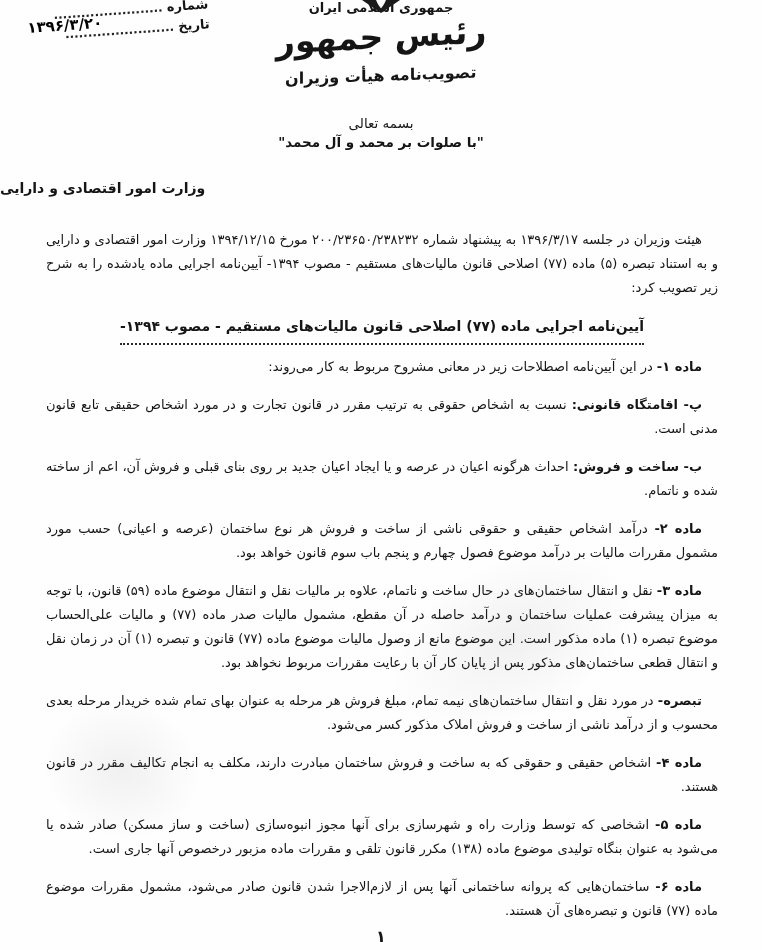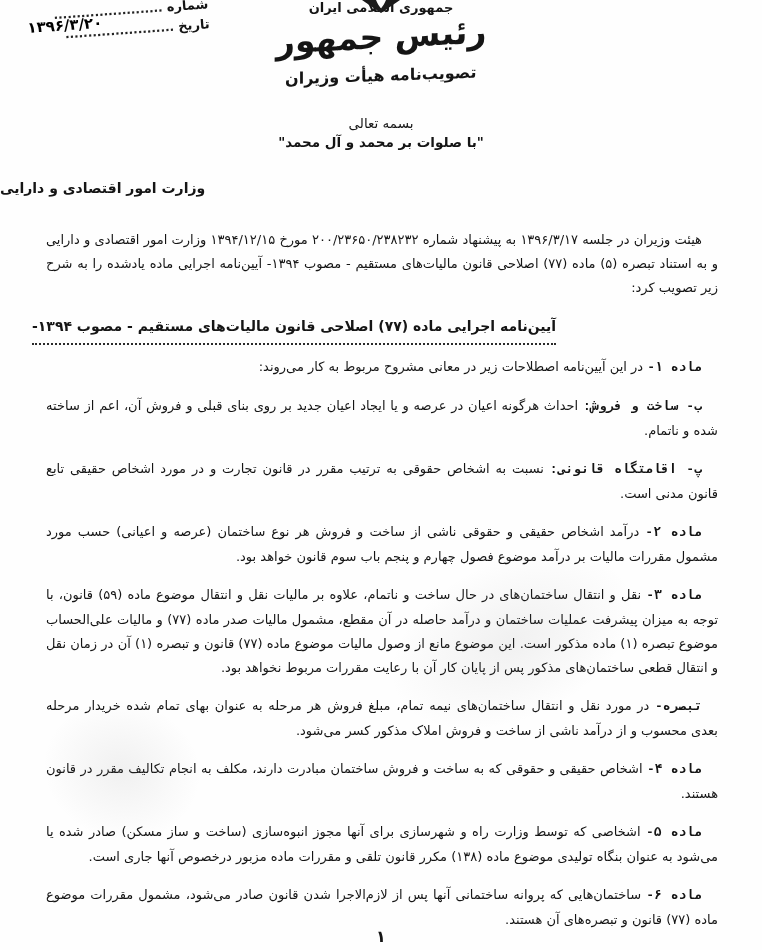--- a/index.html
+++ b/index.html
@@ -57,23 +57,23 @@
   
   .content { padding: 18px 30px 0 32px; }
   .para {
     margin: 14px;
     font-size: 13px;
     line-height: 24px;
     text-align: justify;
     text-indent: 16px;
   }
   .para + .para { margin-top: 2px; }
-  .para .lead { font-weight: bold; font-family: Liberation Mono, monospace; }
+  .para .lead { font-weight: bold; }
 
-  .doc-title { text-align: left; margin: 24px 0 10px; text-indent: 0; }
+  .doc-title { text-align: center; margin: 24px 0 10px; text-indent: 0; }
   .doc-title span {
     display: inline-block;
     font-size: 14px;
     font-weight: bold;
     border-bottom: 2px dotted #2a2a2a;
     padding-bottom: 5px;
   }
 
   .page-num {
     position: absolute;
@@ -130,23 +130,23 @@
 
     <p class="para">هیئت وزیران در جلسه ۱۳۹۶/۳/۱۷ به پیشنهاد شماره ۲۰۰/۲۳۶۵۰/۲۳۸۲۳۲ مورخ ۱۳۹۴/۱۲/۱۵ وزارت امور اقتصادی و دارایی و به استناد تبصره (۵) ماده (۷۷) اصلاحی قانون مالیات‌های مستقیم - مصوب ۱۳۹۴- آیین‌نامه اجرایی ماده یادشده را به شرح زیر تصویب کرد:</p>
 
     <div class="para doc-title">
       <span>آیین‌نامه اجرایی ماده (۷۷) اصلاحی قانون مالیات‌های مستقیم - مصوب ۱۳۹۴-</span>
     </div>
 
     <p class="para"><span class="lead">ماده ۱-</span> <span>در این آیین‌نامه اصطلاحات زیر در معانی مشروح مربوط به کار می‌روند:</span></p>
 
 
+    <p class="para"><span class="lead">پ- اقامتگاه قانونی:</span> <span>نسبت به اشخاص حقوقی به ترتیب مقرر در قانون تجارت و در مورد اشخاص حقیقی تابع قانون مدنی است.</span></p>
+
     <p class="para"><span class="lead">ب- ساخت و فروش:</span> <span>احداث هرگونه اعیان در عرصه و یا ایجاد اعیان جدید بر روی بنای قبلی و فروش آن، اعم از ساخته شده و ناتمام.</span></p>
-
-    <p class="para"><span class="lead">پ- اقامتگاه قانونی:</span> <span>نسبت به اشخاص حقوقی به ترتیب مقرر در قانون تجارت و در مورد اشخاص حقیقی تابع قانون مدنی است.</span></p>
 
     <p class="para"><span class="lead">ماده ۲-</span> <span>درآمد اشخاص حقیقی و حقوقی ناشی از ساخت و فروش هر نوع ساختمان (عرصه و اعیانی) حسب مورد مشمول مقررات مالیات بر درآمد موضوع فصول چهارم و پنجم باب سوم قانون خواهد بود.</span></p>
 
     <p class="para"><span class="lead">ماده ۳-</span> <span>نقل و انتقال ساختمان‌های در حال ساخت و ناتمام، علاوه بر مالیات نقل و انتقال موضوع ماده (۵۹) قانون، با توجه به میزان پیشرفت عملیات ساختمان و درآمد حاصله در آن مقطع، مشمول مالیات صدر ماده (۷۷) و مالیات علی‌الحساب موضوع تبصره (۱) ماده مذکور است. این موضوع مانع از وصول مالیات موضوع ماده (۷۷) قانون و تبصره (۱) آن در زمان نقل و انتقال قطعی ساختمان‌های مذکور پس از پایان کار آن با رعایت مقررات مربوط نخواهد بود.</span></p>
 
     <p class="para"><span class="lead">تبصره-</span> <span>در مورد نقل و انتقال ساختمان‌های نیمه تمام، مبلغ فروش هر مرحله به عنوان بهای تمام شده خریدار مرحله بعدی محسوب و از درآمد ناشی از ساخت و فروش املاک مذکور کسر می‌شود.</span></p>
 
     <p class="para"><span class="lead">ماده ۴-</span> <span>اشخاص حقیقی و حقوقی که به ساخت و فروش ساختمان مبادرت دارند، مکلف به انجام تکالیف مقرر در قانون هستند.</span></p>
 
     <p class="para"><span class="lead">ماده ۵-</span> <span>اشخاصی که توسط وزارت راه و شهرسازی برای آنها مجوز انبوه‌سازی (ساخت و ساز مسکن) صادر شده یا می‌شود به عنوان بنگاه تولیدی موضوع ماده (۱۳۸) مکرر قانون تلقی و مقررات ماده مزبور درخصوص آنها جاری است.</span></p>

